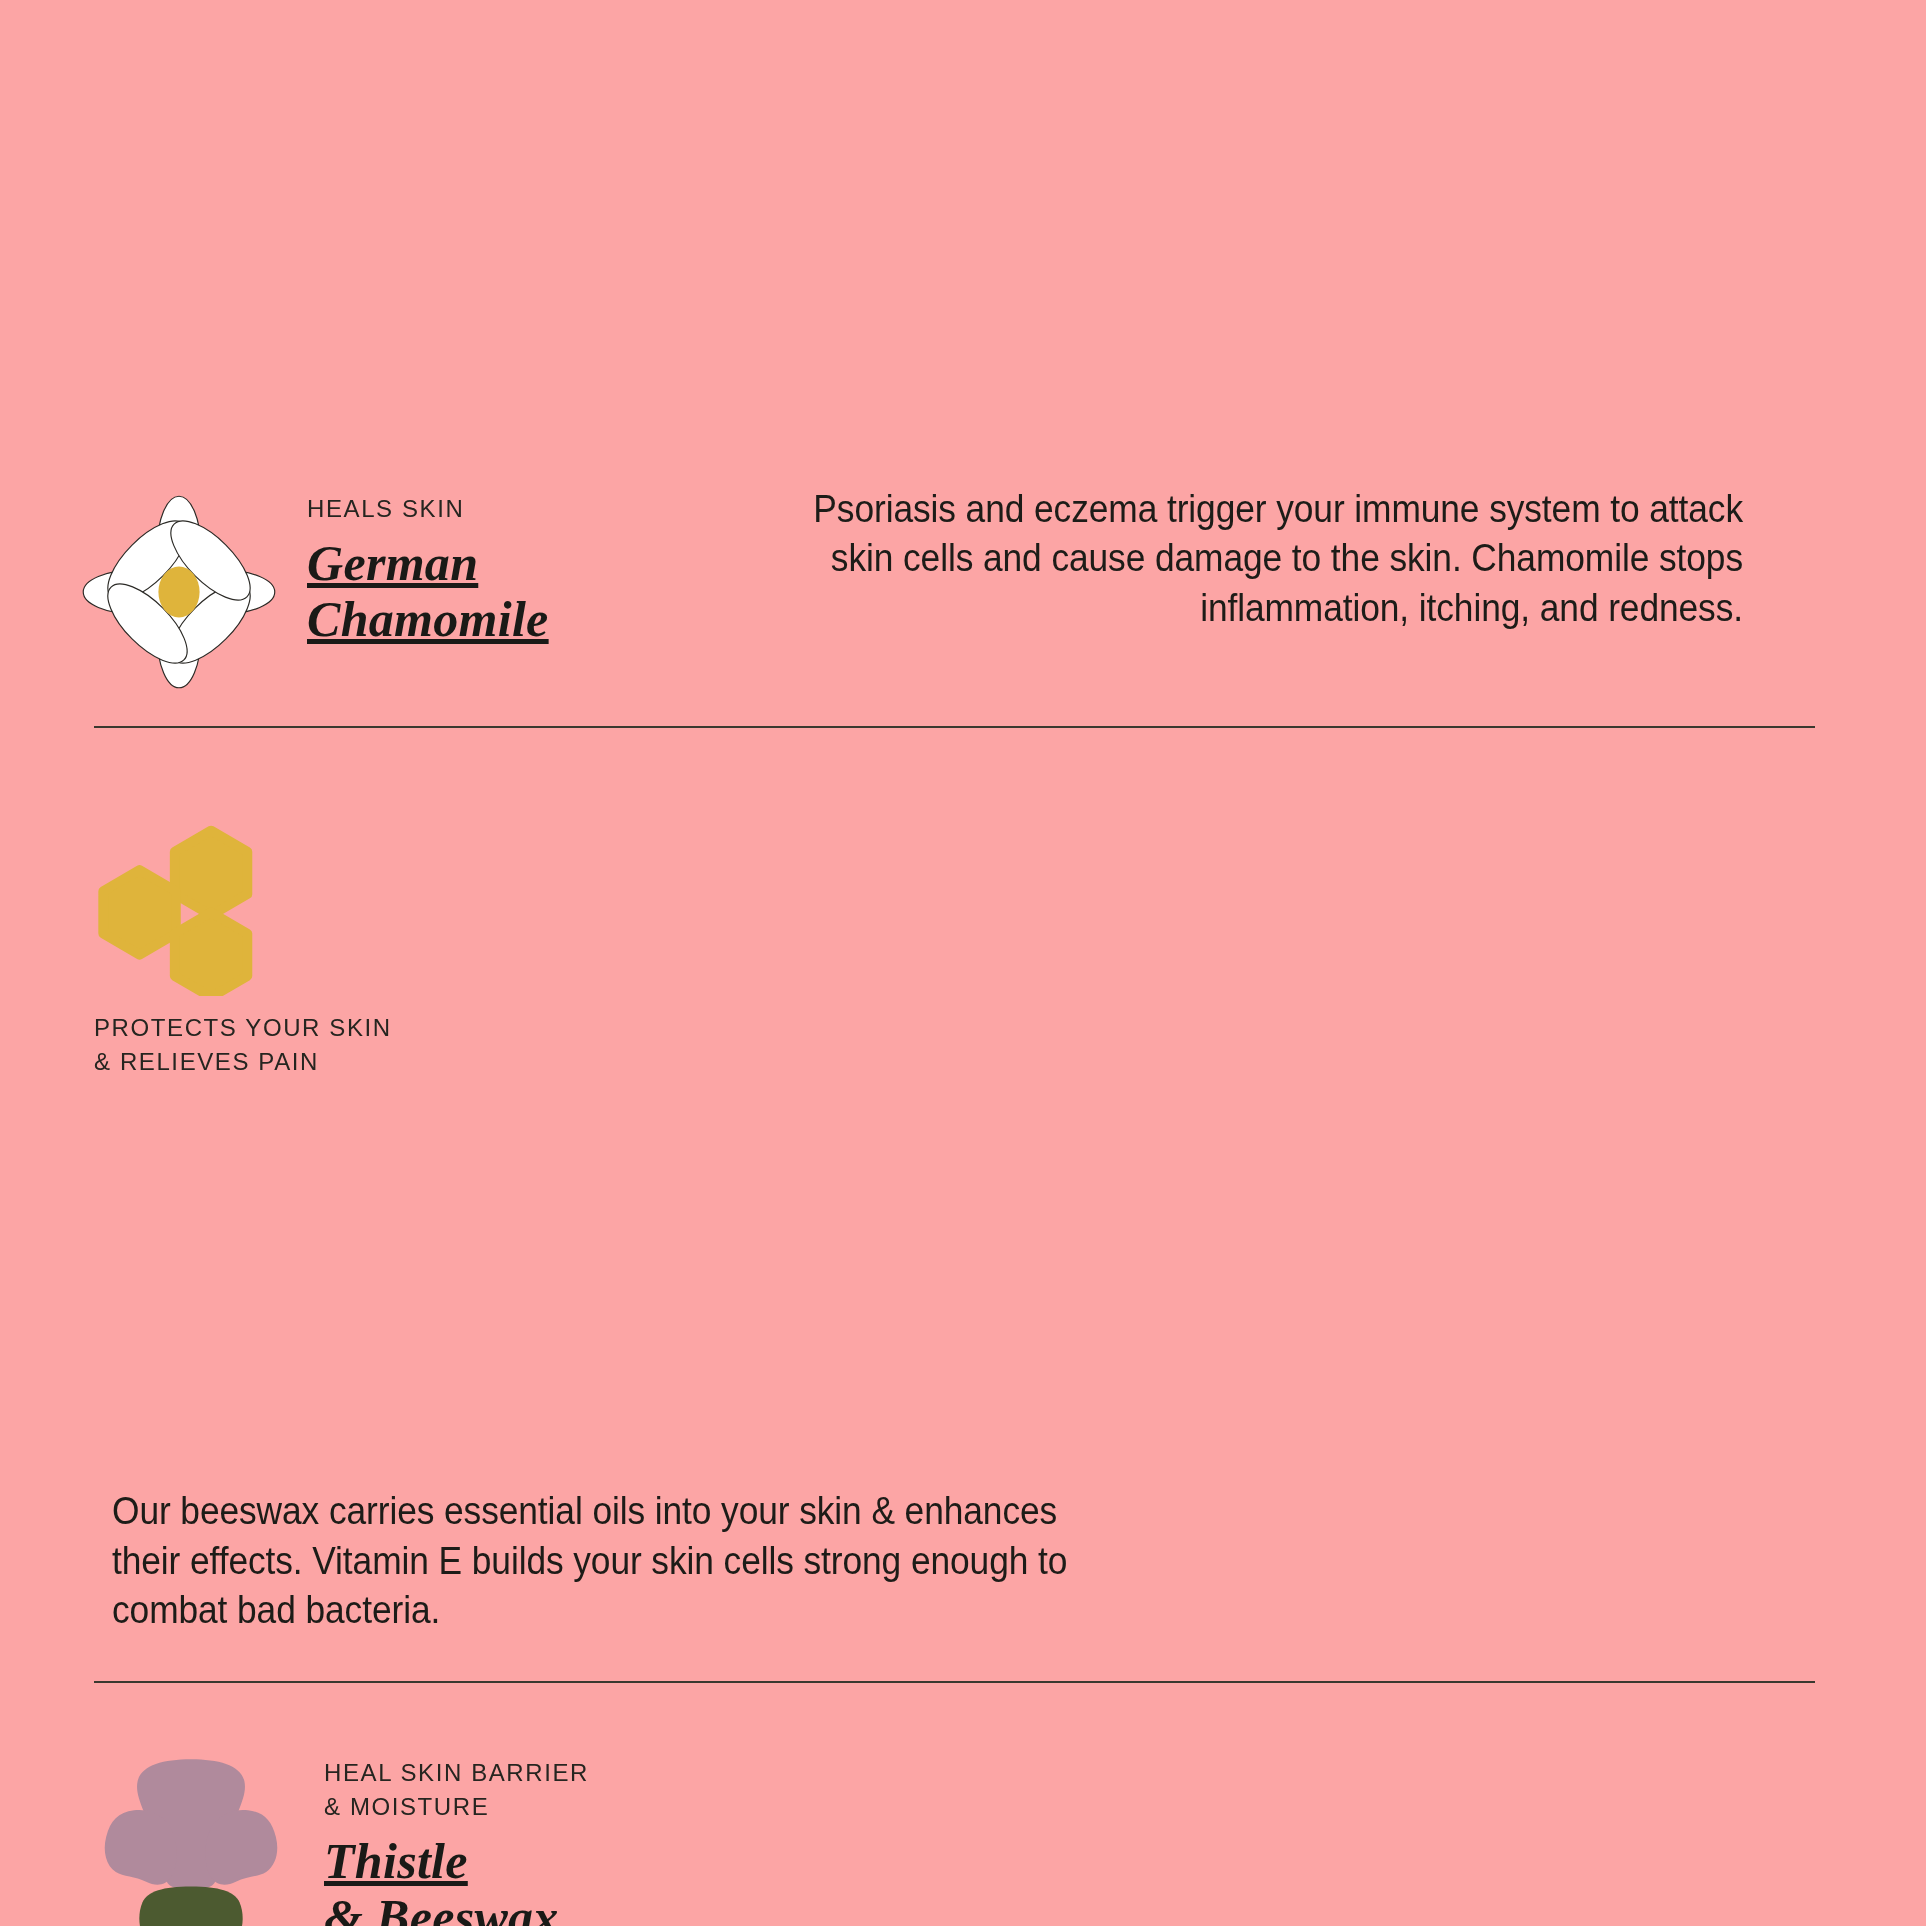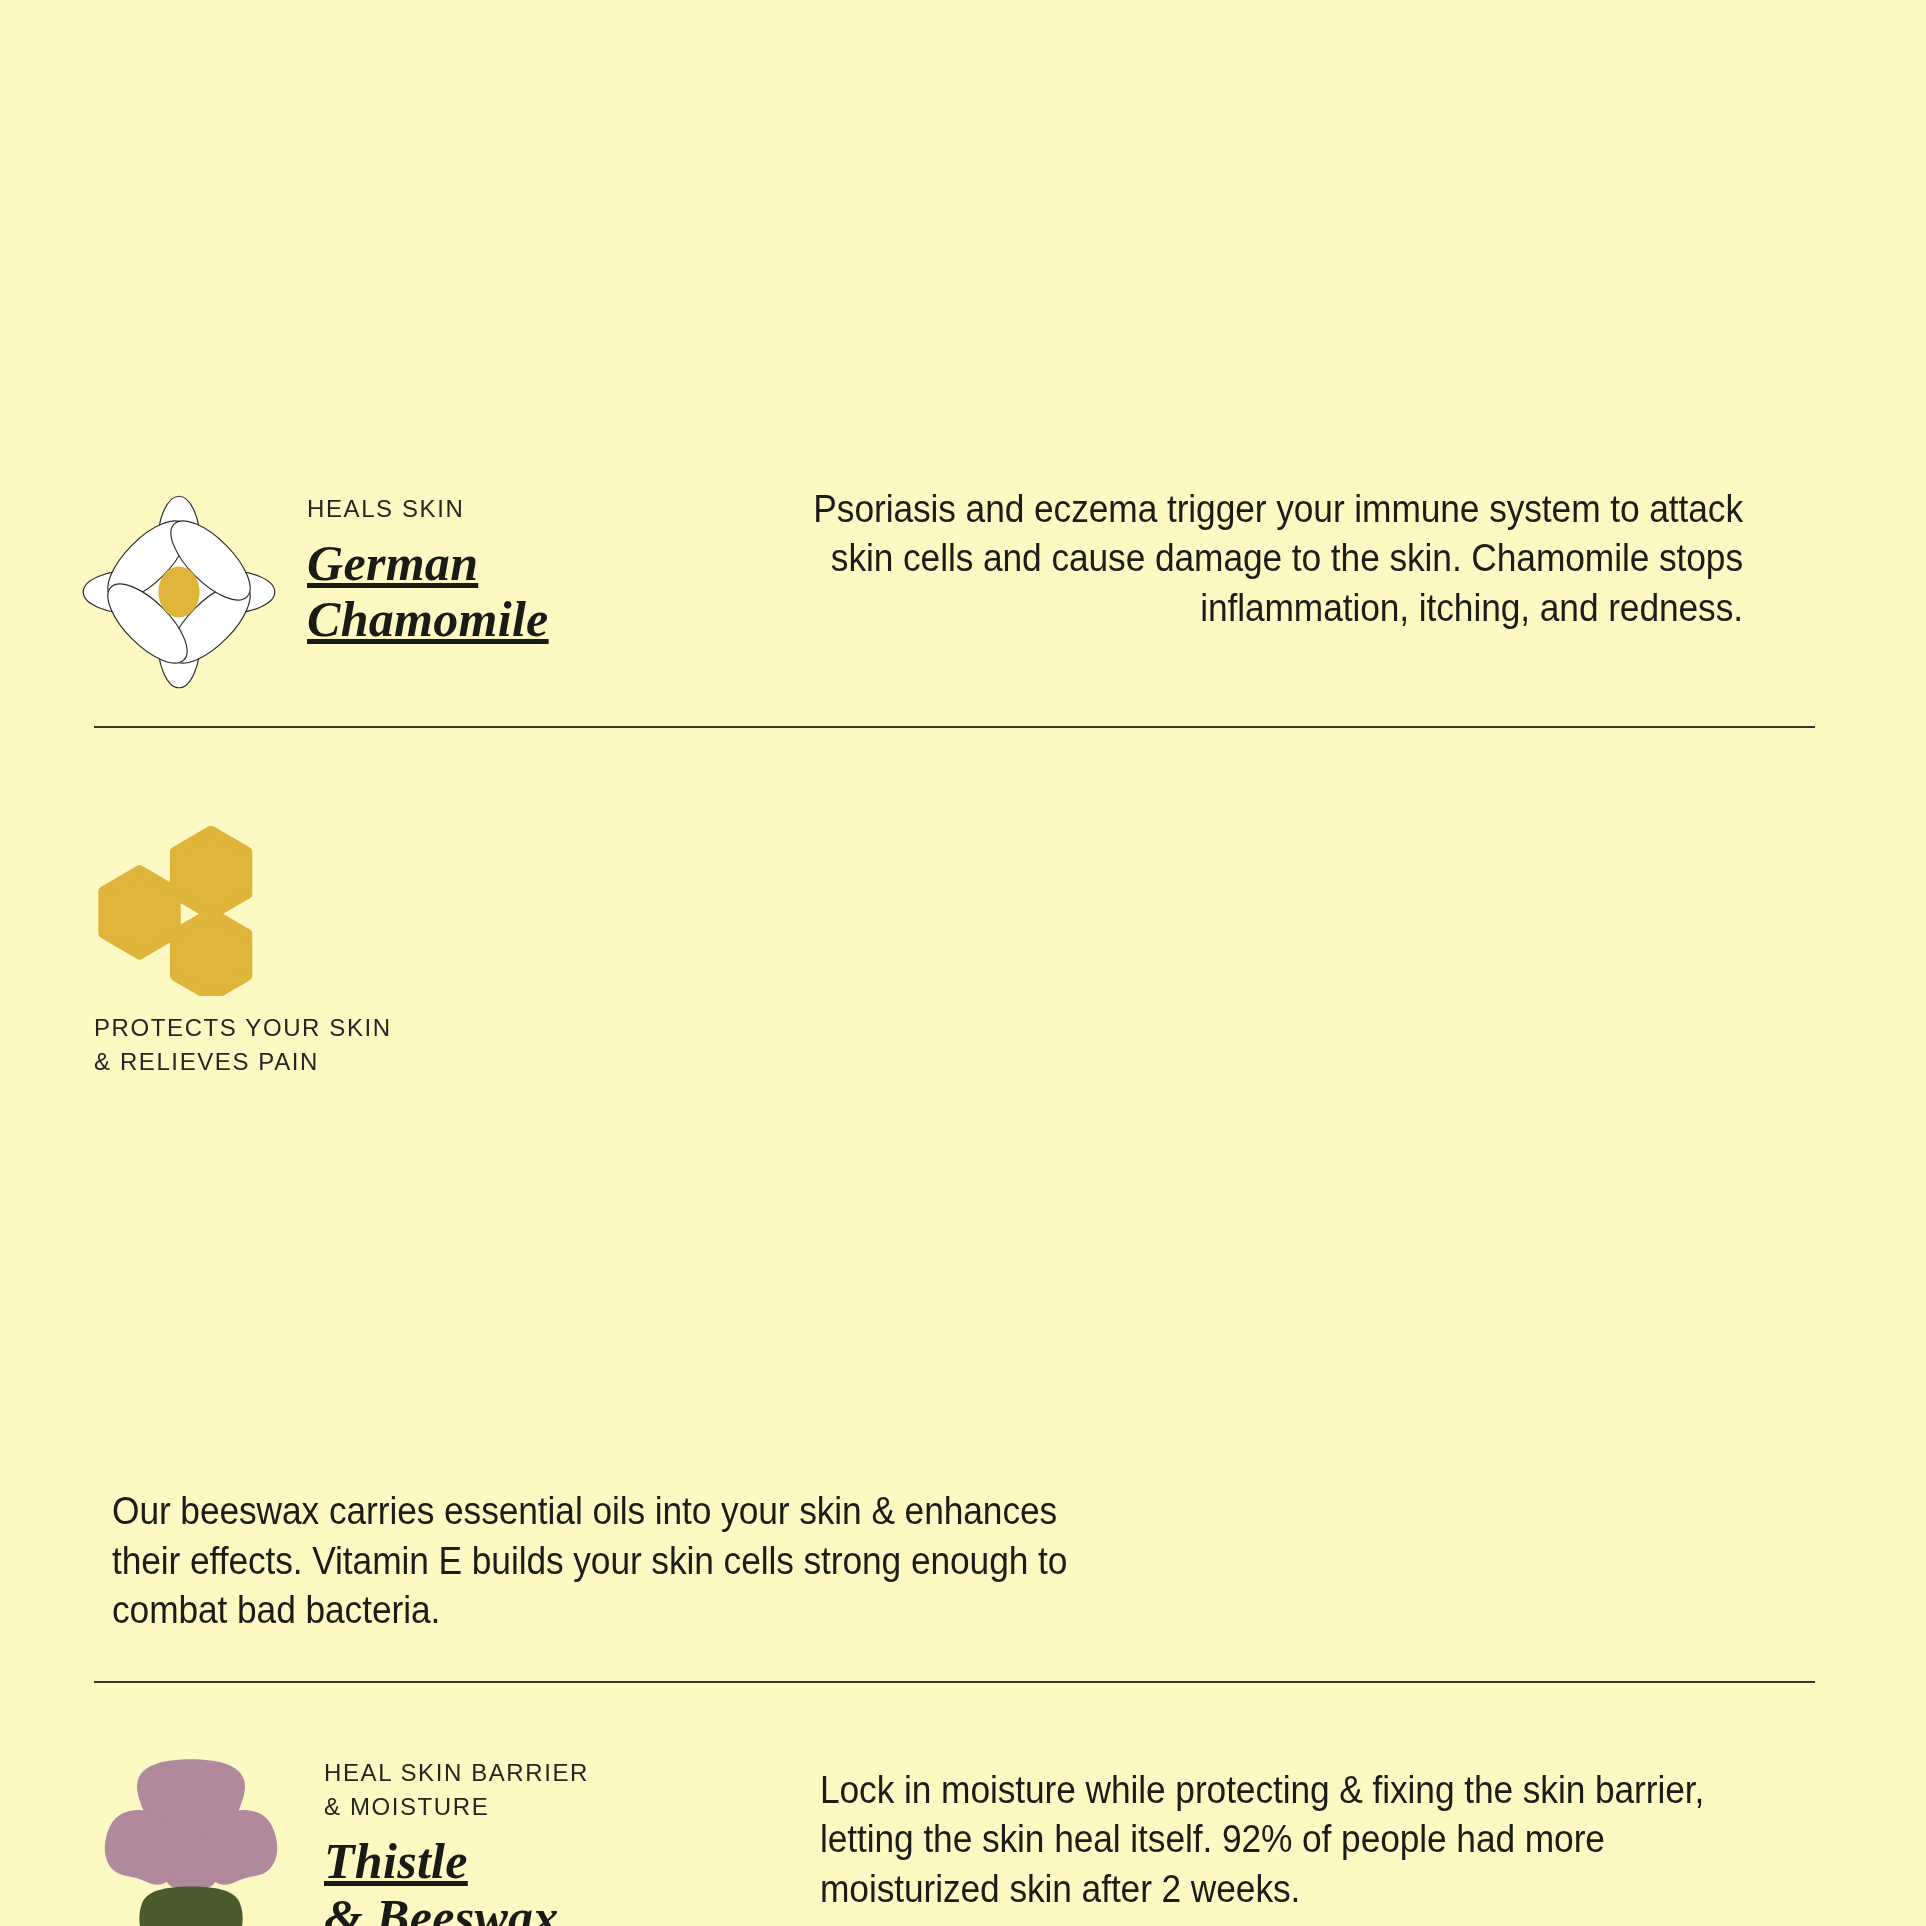--- a/index.html
+++ b/index.html
@@ -11,21 +11,21 @@
     height: 1926px;
     background: #FBF9F2;
     font-family: "Liberation Sans", sans-serif;
     overflow: hidden;
   }
 
   .page {
     position: relative;
     width: 1926px;
     height: 1926px;
-    background: #fef9c3;
+    background: #fca5a5;
     box-sizing: border-box;
   }
 
   .benefits {
     position: absolute;
     left: 94px;
     top: 480px;
     width: 1721px;
   }
 
@@ -224,20 +224,17 @@
         </svg>
       </div>
 
       <div class="name-cell">
         <div class="eyebrow">HEAL SKIN BARRIER
 &amp; MOISTURE</div>
         <div class="title">Thistle
 &amp; Beeswax</div>
       </div>
 
-      <div class="body-cell">
-        <p class="body-text">Lock in moisture while protecting &amp; fixing the skin barrier, letting the skin heal itself. 92% of people had more moisturized skin after 2 weeks.</p>
-      </div>
     </div>
 
   </div>
 </div>
 
 
 </body></html>

